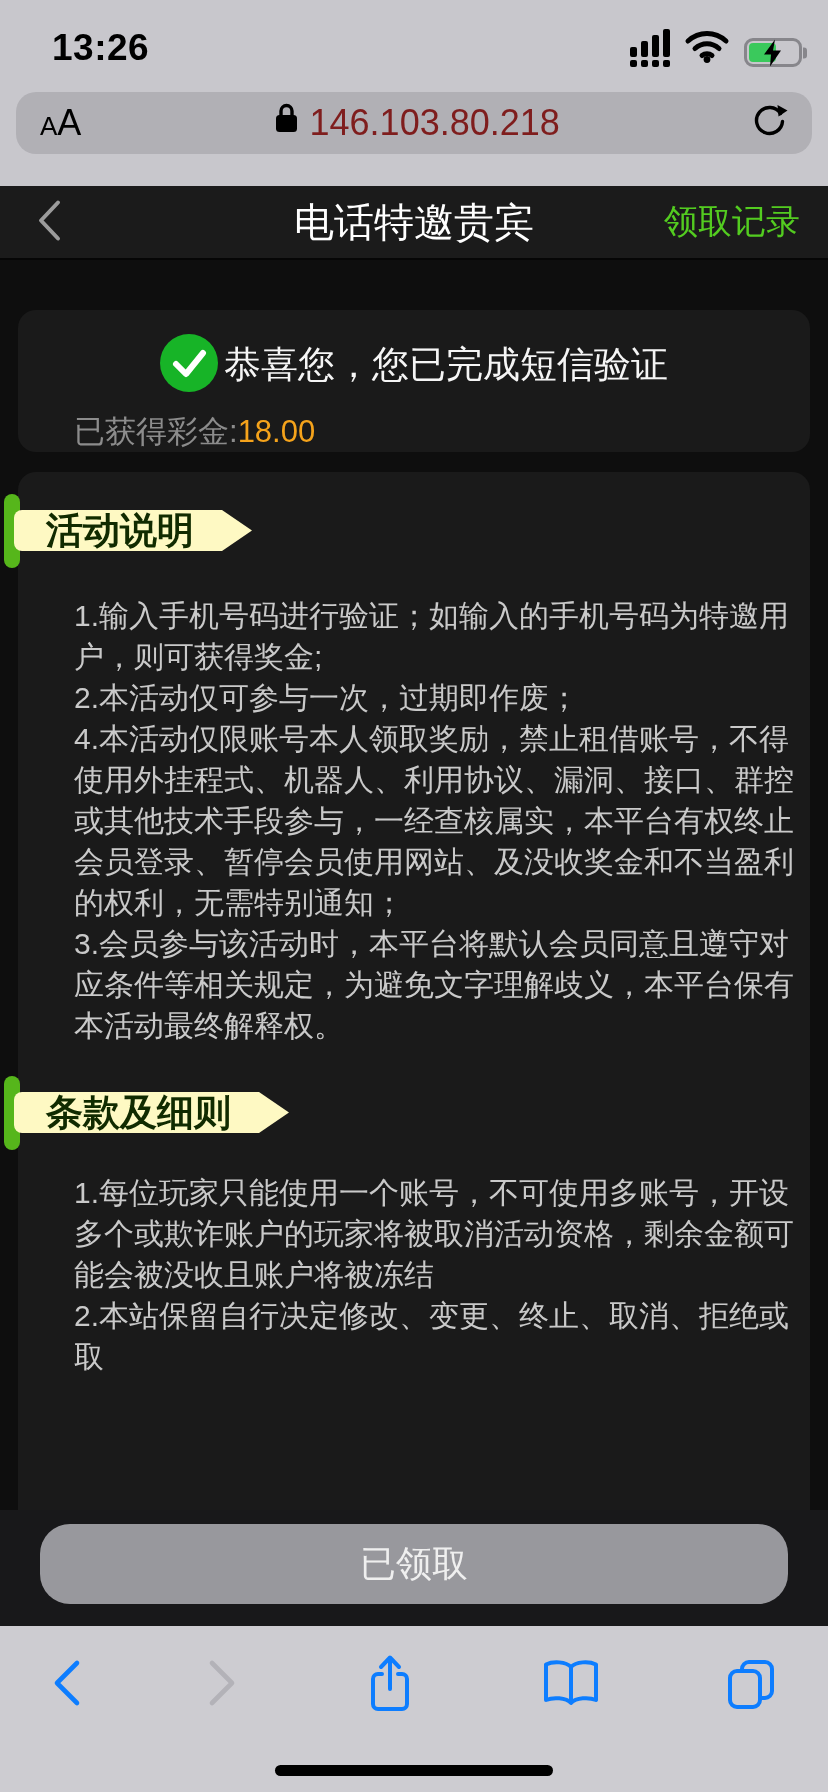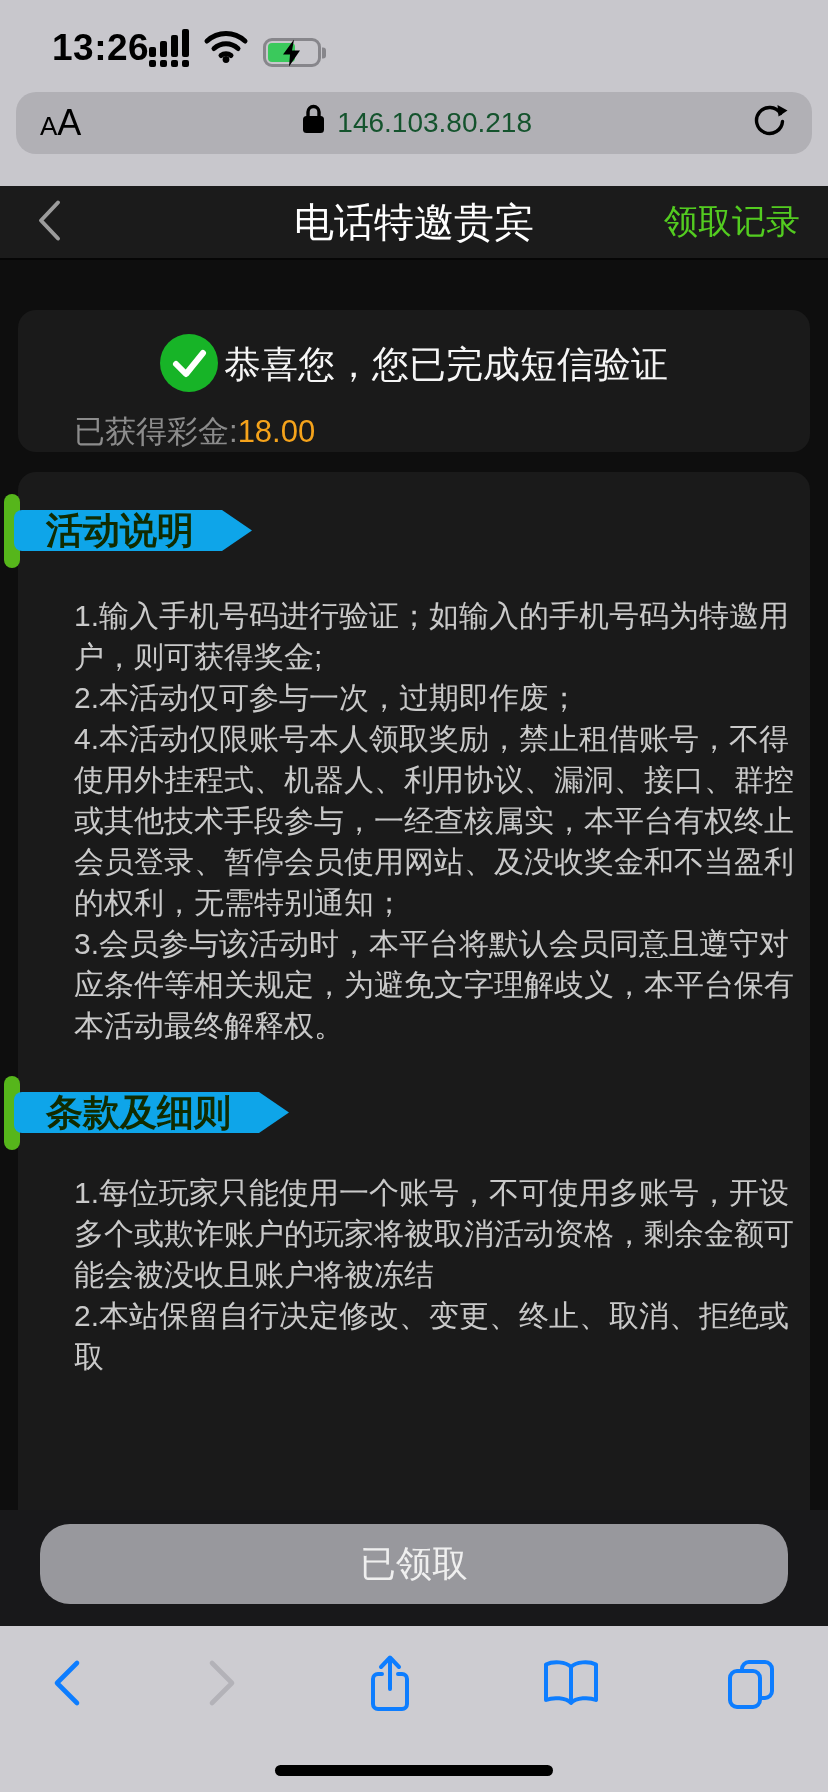--- a/index.html
+++ b/index.html
@@ -4,55 +4,55 @@
 <style>
   * { margin:0; padding:0; box-sizing:border-box; }
   html,body { width:828px; height:1792px; overflow:hidden; background:#000; }
   .phone {
     position:relative; width:828px; height:1792px; overflow:hidden;
     background:#0e0e0e; font-family:"Liberation Sans", sans-serif;
   }
   
   .safari-top { position:absolute; top:0; left:0; right:0; height:186px; background:#c8c7cc; z-index:6; }
   .status-row { position:absolute; top:8px; left:0; right:0; height:80px;
-    display:flex; align-items:center; justify-content:flex-start; padding:0 26px 0 52px; }
+    display:flex; align-items:center; justify-content:space-between; padding:0 26px 0 52px; }
   .time { font-size:37px; font-weight:700; color:#000; letter-spacing:.5px; }
   .status-icons { display:flex; align-items:flex-end; gap:14px; }
   .cellular { display:flex; align-items:flex-end; gap:4px; height:36px; }
   .cell { display:flex; flex-direction:column; align-items:center; gap:3px; }
   .cell .bar { width:7px; background:#000; border-radius:2px; }
   .cell .dot { width:7px; height:7px; background:#000; border-radius:2px; }
   .battery { position:relative; width:58px; height:29px; border:3px solid #87868b; border-radius:9px; }
   .battery .fill { position:absolute; left:2px; top:2px; bottom:2px; width:27px; background:#3ac95c; border-radius:4px; }
   .battery .cap { position:absolute; right:-8px; top:50%; transform:translateY(-50%); width:4px; height:11px; background:#87868b; border-radius:0 3px 3px 0; }
   .battery svg { position:absolute; left:50%; top:50%; transform:translate(-50%,-50%); }
   .url-row { position:absolute; left:16px; right:16px; top:92px; height:62px;
     background:#b1b0b5; border-radius:20px; display:flex; align-items:center; justify-content:space-between; padding:0 24px; }
   .reader-btn { color:#000; display:flex; align-items:baseline; }
   .reader-btn .sm { font-size:26px; } .reader-btn .lg { font-size:36px; }
-  .url-center { display:flex; align-items:center; gap:10px; color:#14532d; font-size:28px; }
+  .url-center { display:flex; align-items:center; gap:10px; color:#7f1d1d; font-size:36px; }
   
   .web-header { position:absolute; top:186px; left:0; right:0; height:72px; background:#1b1b1b;
     display:flex; align-items:center; justify-content:center; box-shadow:0 2px 0 #060606; z-index:4; }
   .back-btn { position:absolute; left:34px; top:50%; transform:translateY(-50%); background:none; border:none; }
   .page-title { color:#ffffff; font-size:40px; }
   .claim-records { position:absolute; right:28px; top:50%; transform:translateY(-50%); font-size:34px; text-decoration:none; }
   
   .success-card { position:absolute; left:18px; right:18px; top:310px; height:142px; background:#1a1a1a; border-radius:18px; }
   .success-row { display:flex; align-items:center; justify-content:center; gap:6px; padding-top:24px; }
   .success-msg { color:#f5f5f5; font-size:37px; }
   .bonus-row { margin:15px 0 0 56px; font-size:31px; }
   .bonus-label { color:#8c8c8c; }
   .bonus-amount { color:#f5a31b; }
   
   .rules-card { position:absolute; left:18px; right:18px; top:472px; height:1200px; background:#1a1a1a; border-radius:18px; padding-top:28px; }
   .ribbon { position:relative; height:62px; margin-left:-14px; width:max-content; }
   .ribbon .tab { position:absolute; left:0; top:-6px; width:16px; height:74px; background:#56b61b; border-radius:8px; }
   .ribbon .banner { position:relative; margin-left:10px; height:62px; line-height:62px; padding:0 58px 0 32px;
-    background:#0ea5e9; color:#112b00; font-size:37px; font-weight:700;
+    background:#fef9c3; color:#112b00; font-size:37px; font-weight:700;
     clip-path:polygon(0 0, calc(100% - 30px) 0, 100% 50%, calc(100% - 30px) 100%, 0 100%);
     border-radius:8px 0 0 8px; }
   .rules-text { margin:33px 12px 0 56px; color:#c9c9c9; font-size:30px; line-height:41px; }
   .rules-text p { margin:0; }
   .ribbon.second { margin-top:36px; }
   .terms-text { margin-top:28px; }
   
   .claim-bar { position:absolute; left:0; right:0; top:1510px; height:116px; background:#18181a; z-index:5; }
   .claimed-btn { position:absolute; left:40px; right:40px; top:14px; height:80px;
     background:#98989d; border:none; border-radius:30px; color:#efefef; font-size:36px; }

